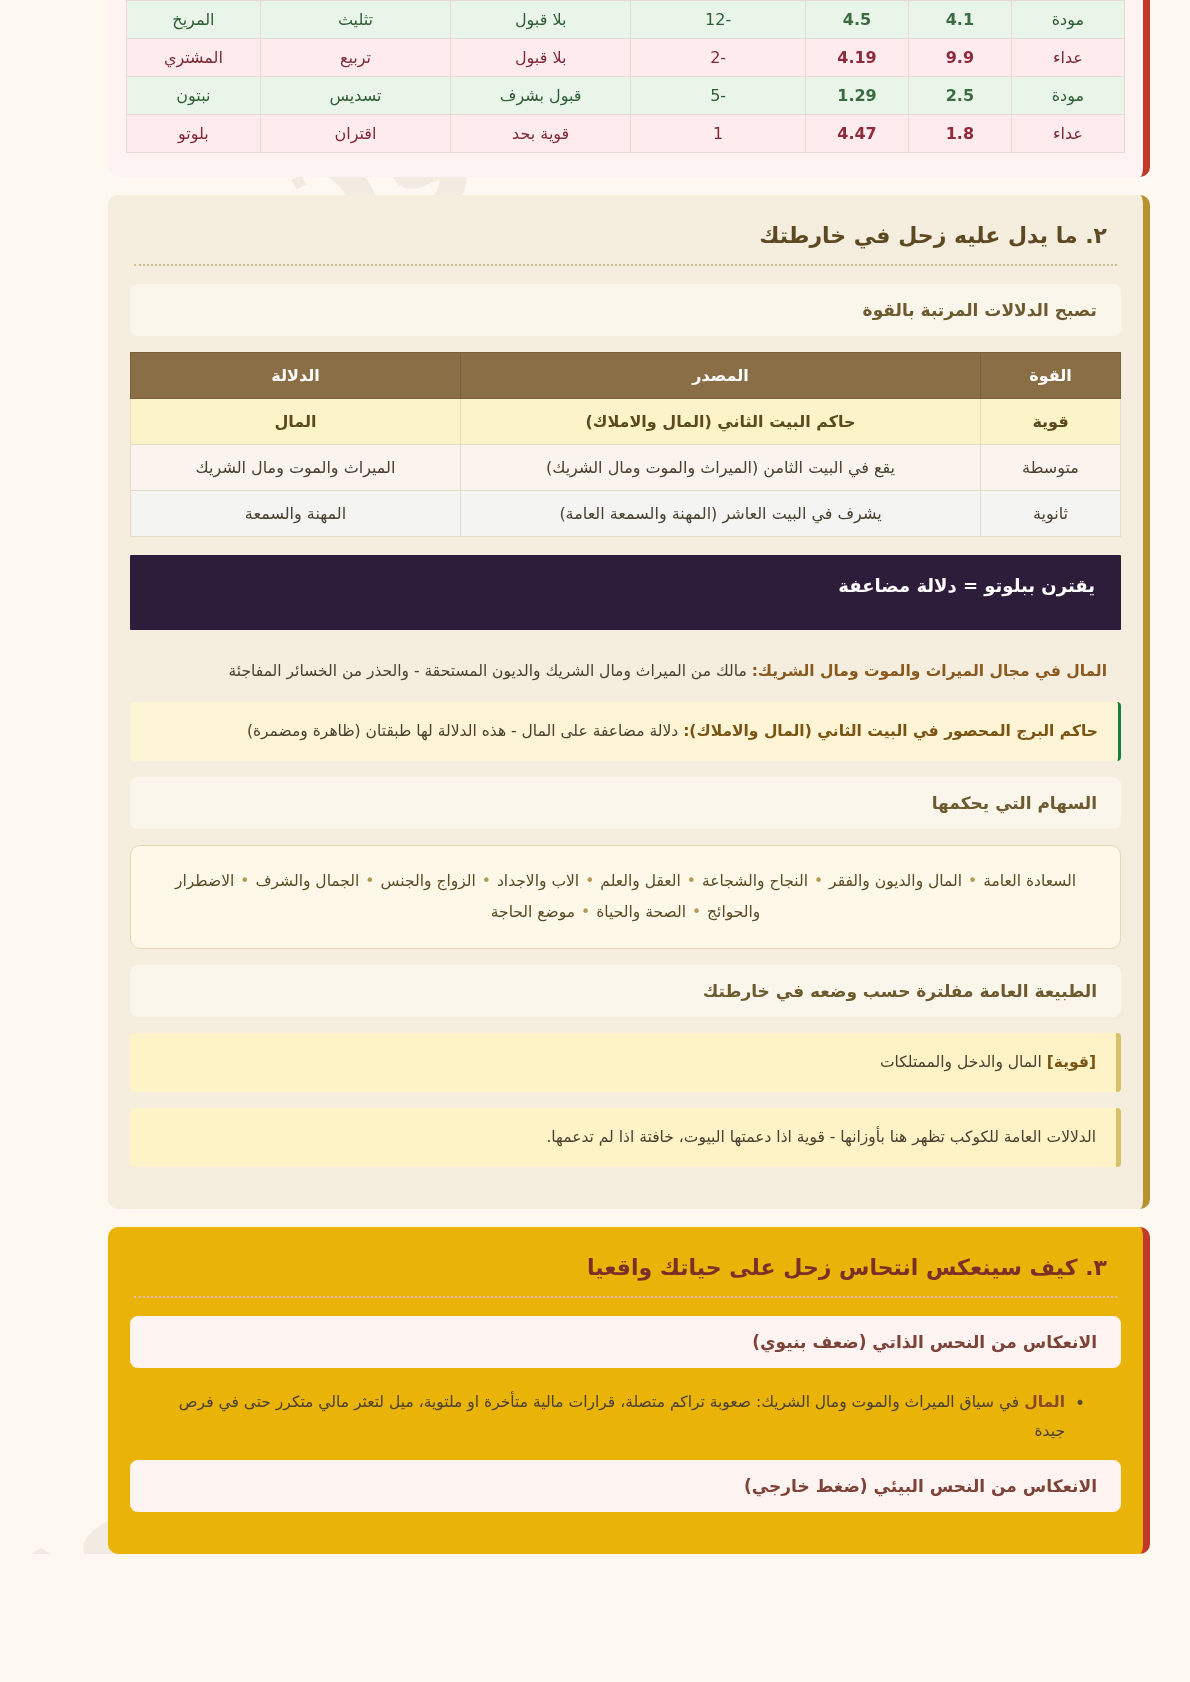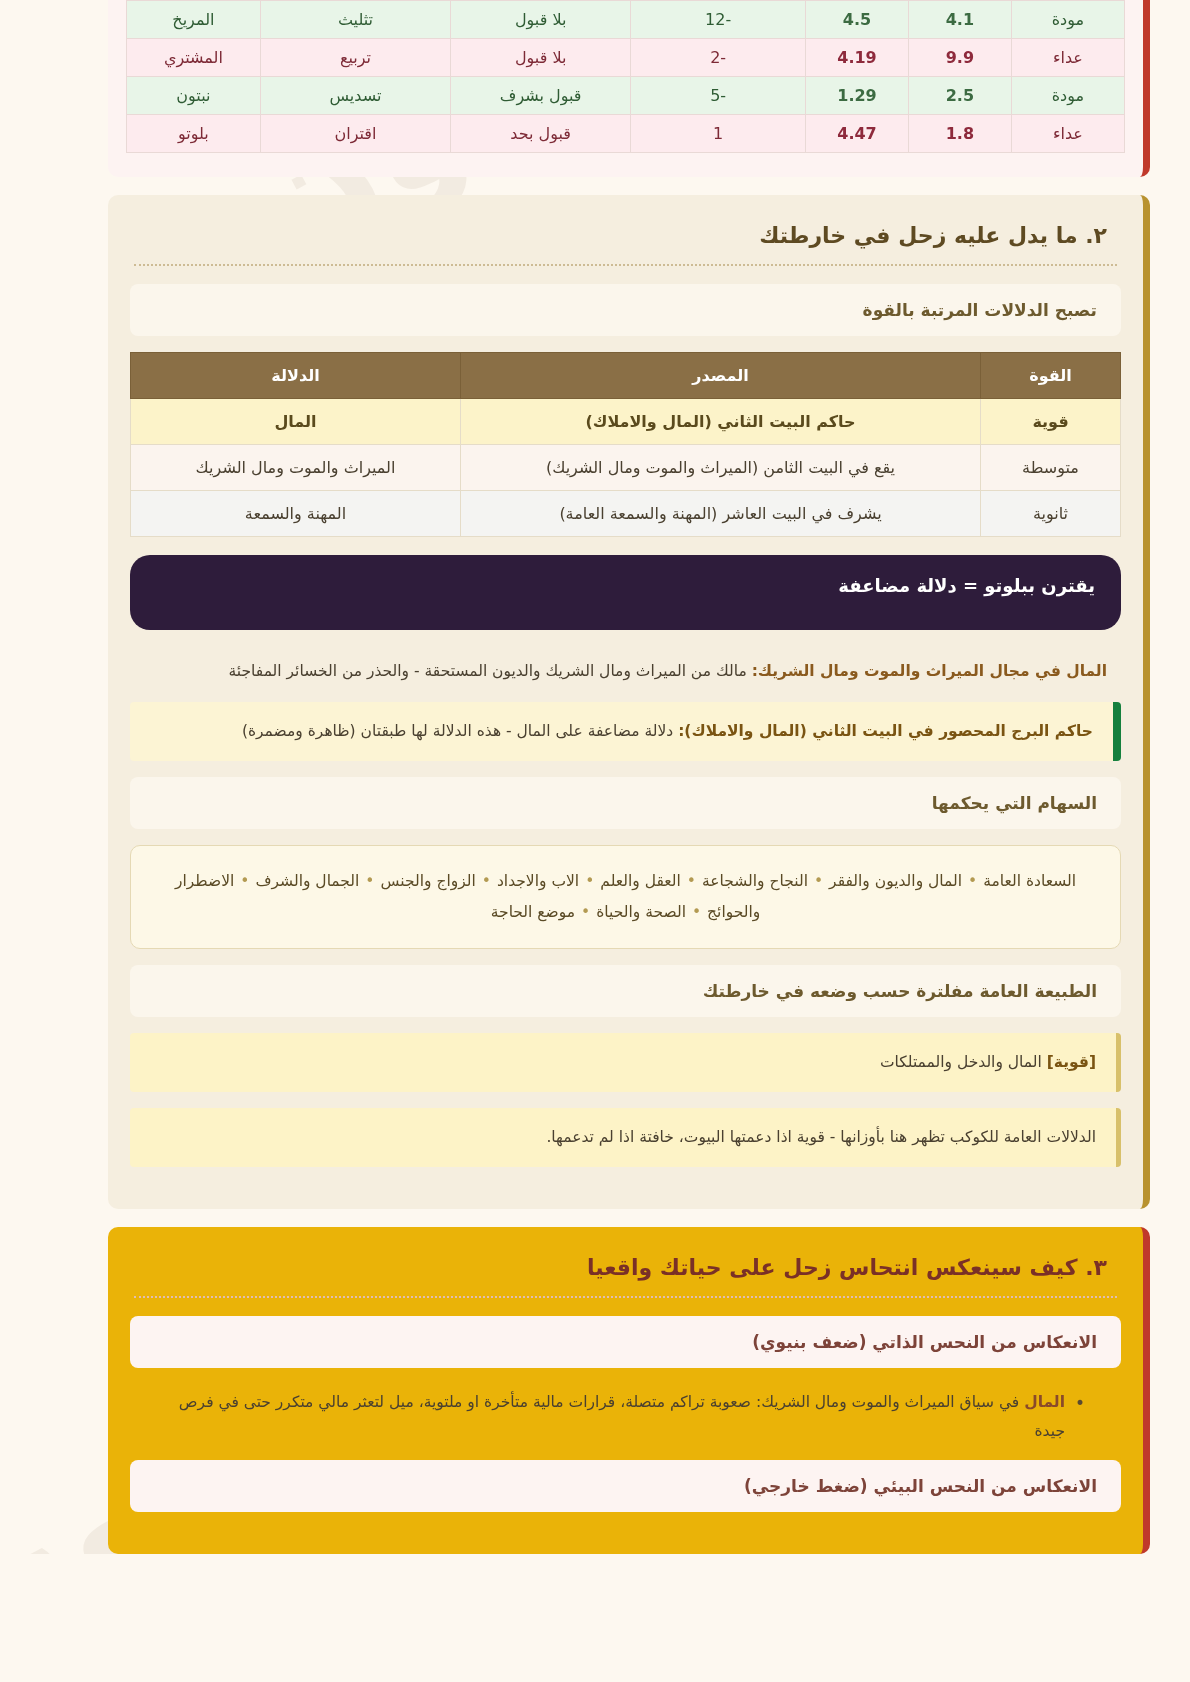--- a/index.html
+++ b/index.html
@@ -143,21 +143,21 @@
     color: #5a4a1d;
   }
   tr.r-mid td  { background: #fbf4ee; }
   tr.r-low td  { background: #f4f4f2; }
   td.c-dalala { width: 330px; }
   td.c-power  { width: 140px; }
 
   
   .callout-dark {
     background: #2e1c3b;
-    border-radius: 20px;
+    border-radius: 1px;
     padding: 20px 26px 22px 26px;
     margin-bottom: 20px;
     color: #f3ecf7;
   }
   .callout-dark .ct {
     font-size: 18px;
     font-weight: bold;
     color: #ffffff;
     margin-bottom: 12px;
     text-align: right;
@@ -175,21 +175,21 @@
     line-height: 1.8;
     color: #4a4030;
     padding: 8px 14px 16px 14px;
     text-align: right;
   }
   .note-line b { color: #8a5a1e; }
 
   
   .note-hl {
     background: #fcf4d4;
-    border-right: 8px solid #15803d;
+    border-right: 3px solid #15803d;
     border-radius: 4px;
     padding: 16px 20px;
     font-size: 15.5px;
     line-height: 1.75;
     color: #4a4030;
     margin-bottom: 16px;
     text-align: right;
   }
   .note-hl b { color: #7a5412; }
 
@@ -274,21 +274,21 @@
           <td class="cell-deg">-5</td>
           <td class="cell-accept">قبول بشرف</td>
           <td class="cell-aspect">تسديس</td>
           <td class="cell-planet">نبتون</td>
         </tr>
         <tr class="row-pink">
           <td class="cell-rel">عداء</td>
           <td class="cell-str num">1.8</td>
           <td class="cell-orb num">4.47</td>
           <td class="cell-deg">1</td>
-          <td class="cell-accept">قبول بحد</td>
+          <td class="cell-accept">قوية بحد</td>
           <td class="cell-aspect">اقتران</td>
           <td class="cell-planet">بلوتو</td>
         </tr>
       </tbody>
     </table>
   </div>
 
   <div class="section beige">
     <div class="sec-title">٢. ما يدل عليه زحل في خارطتك</div>
     <div class="sec-divider"></div>

